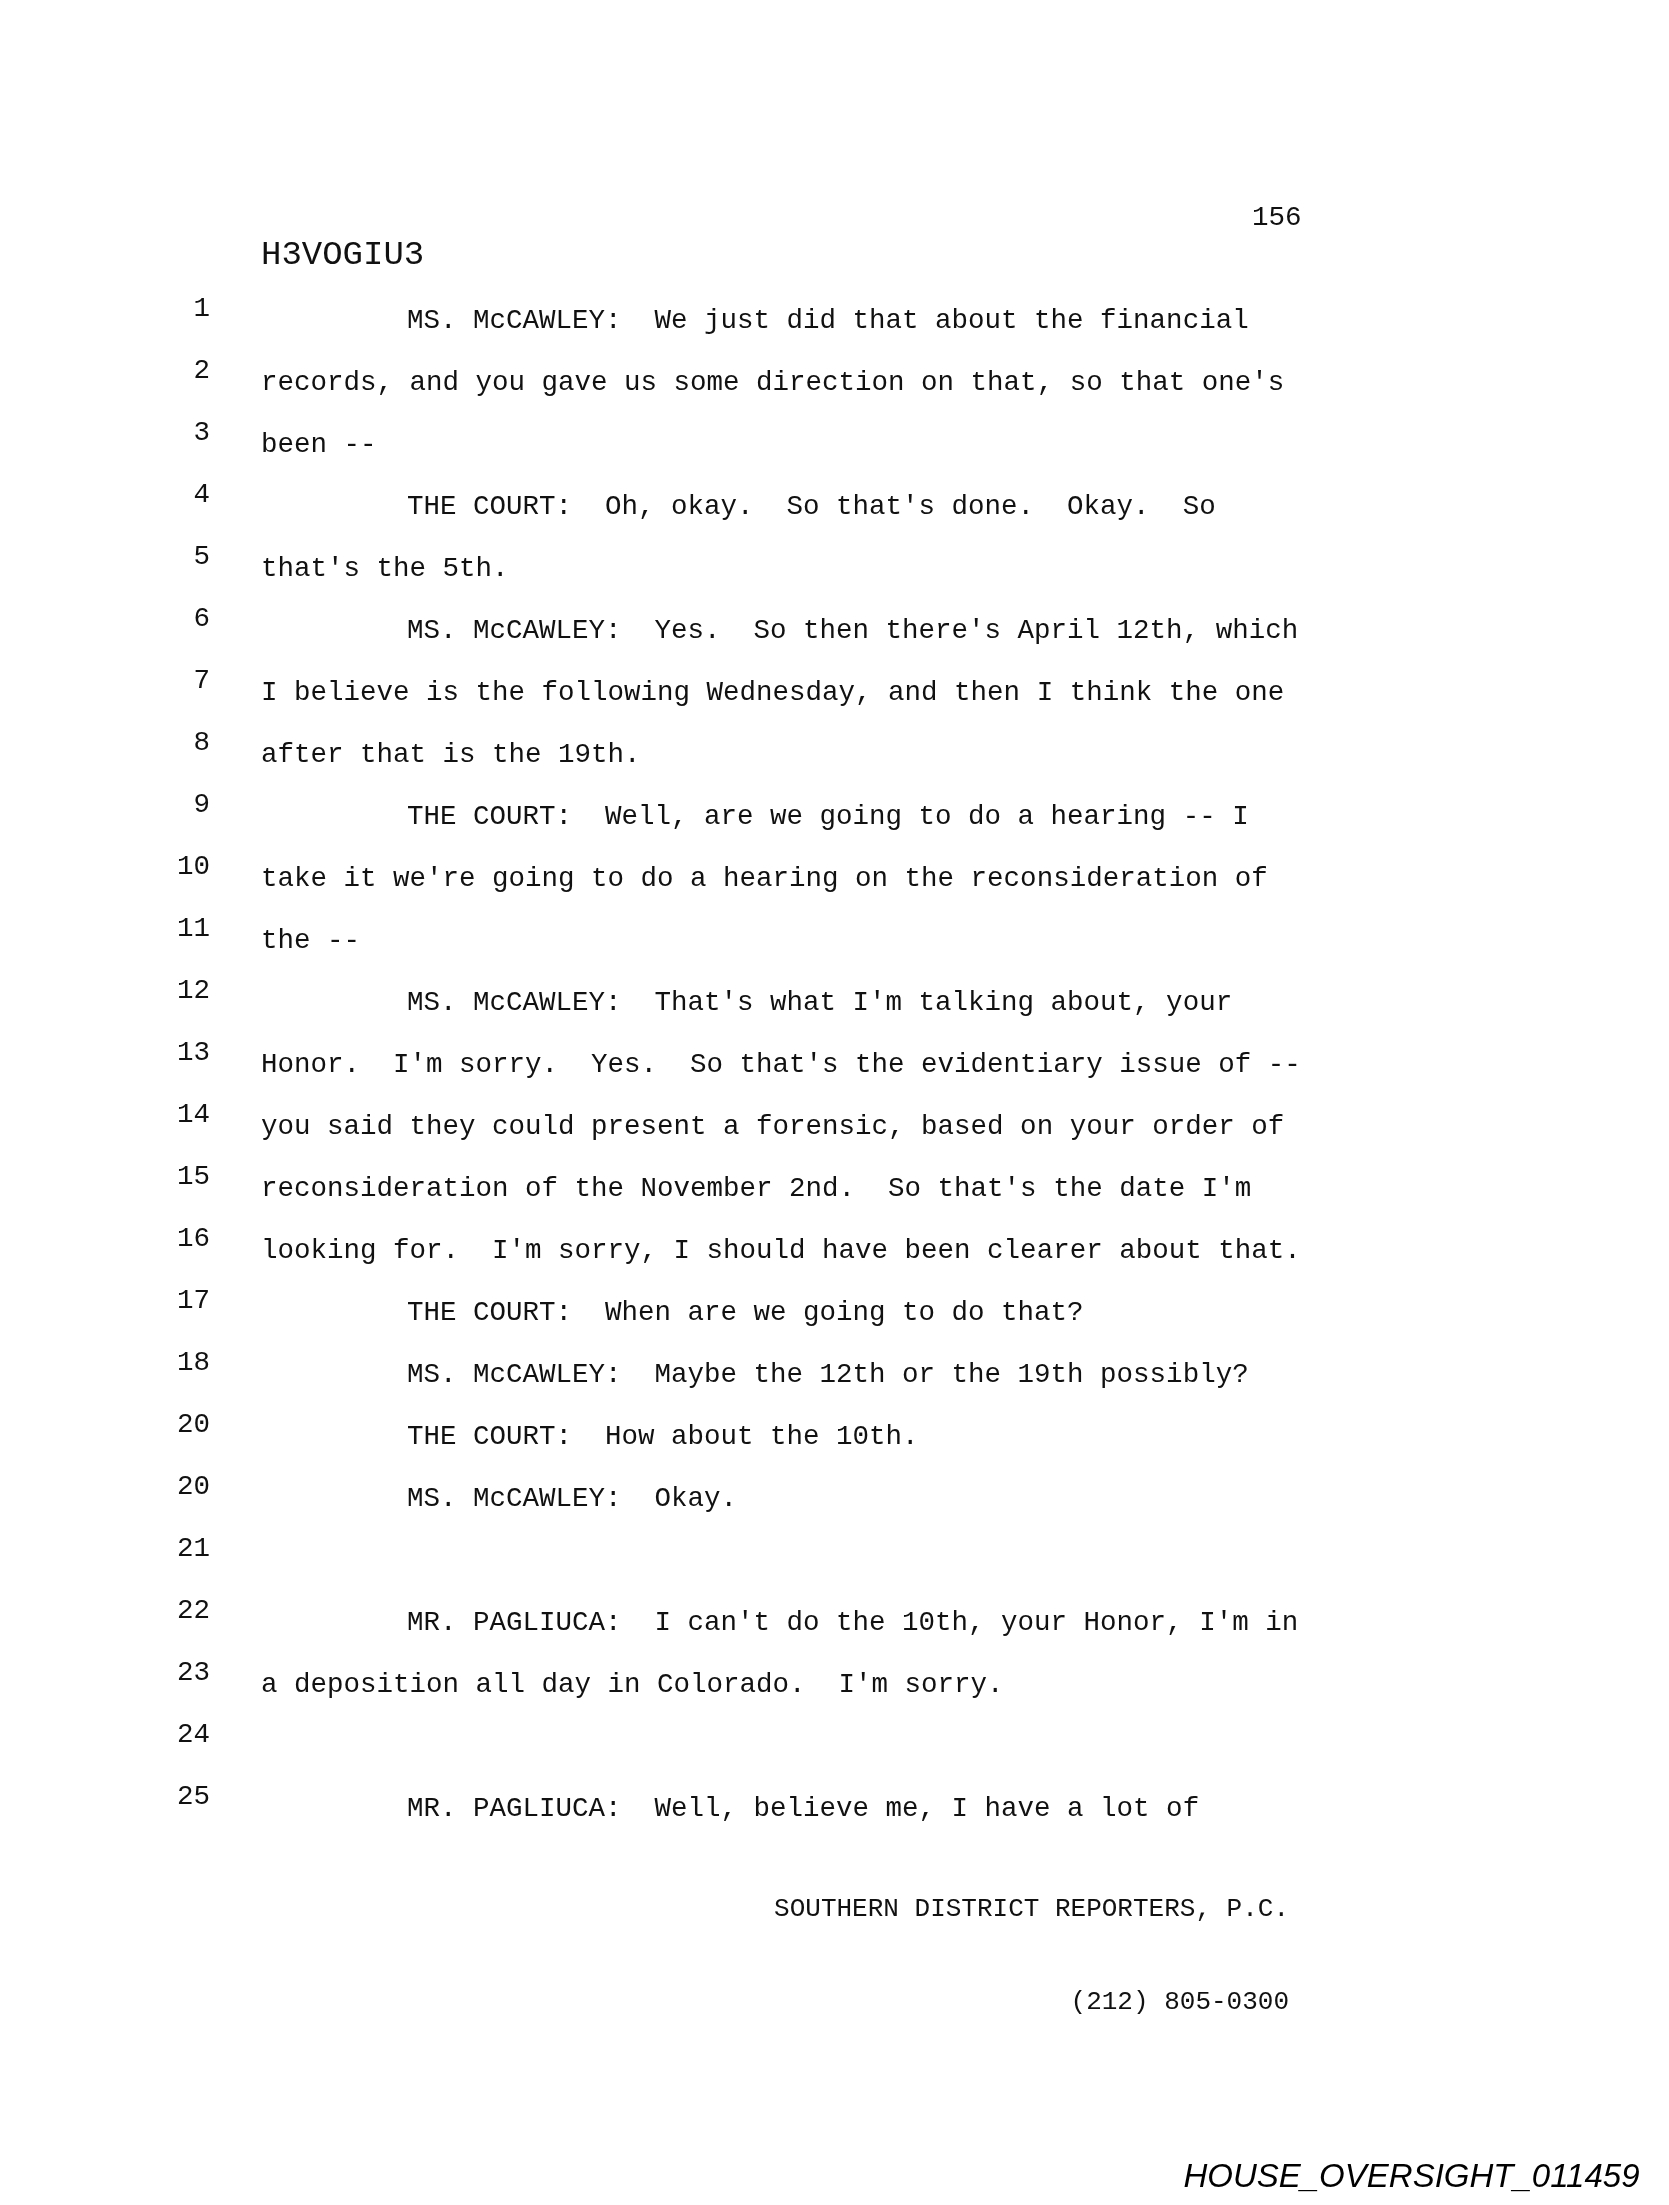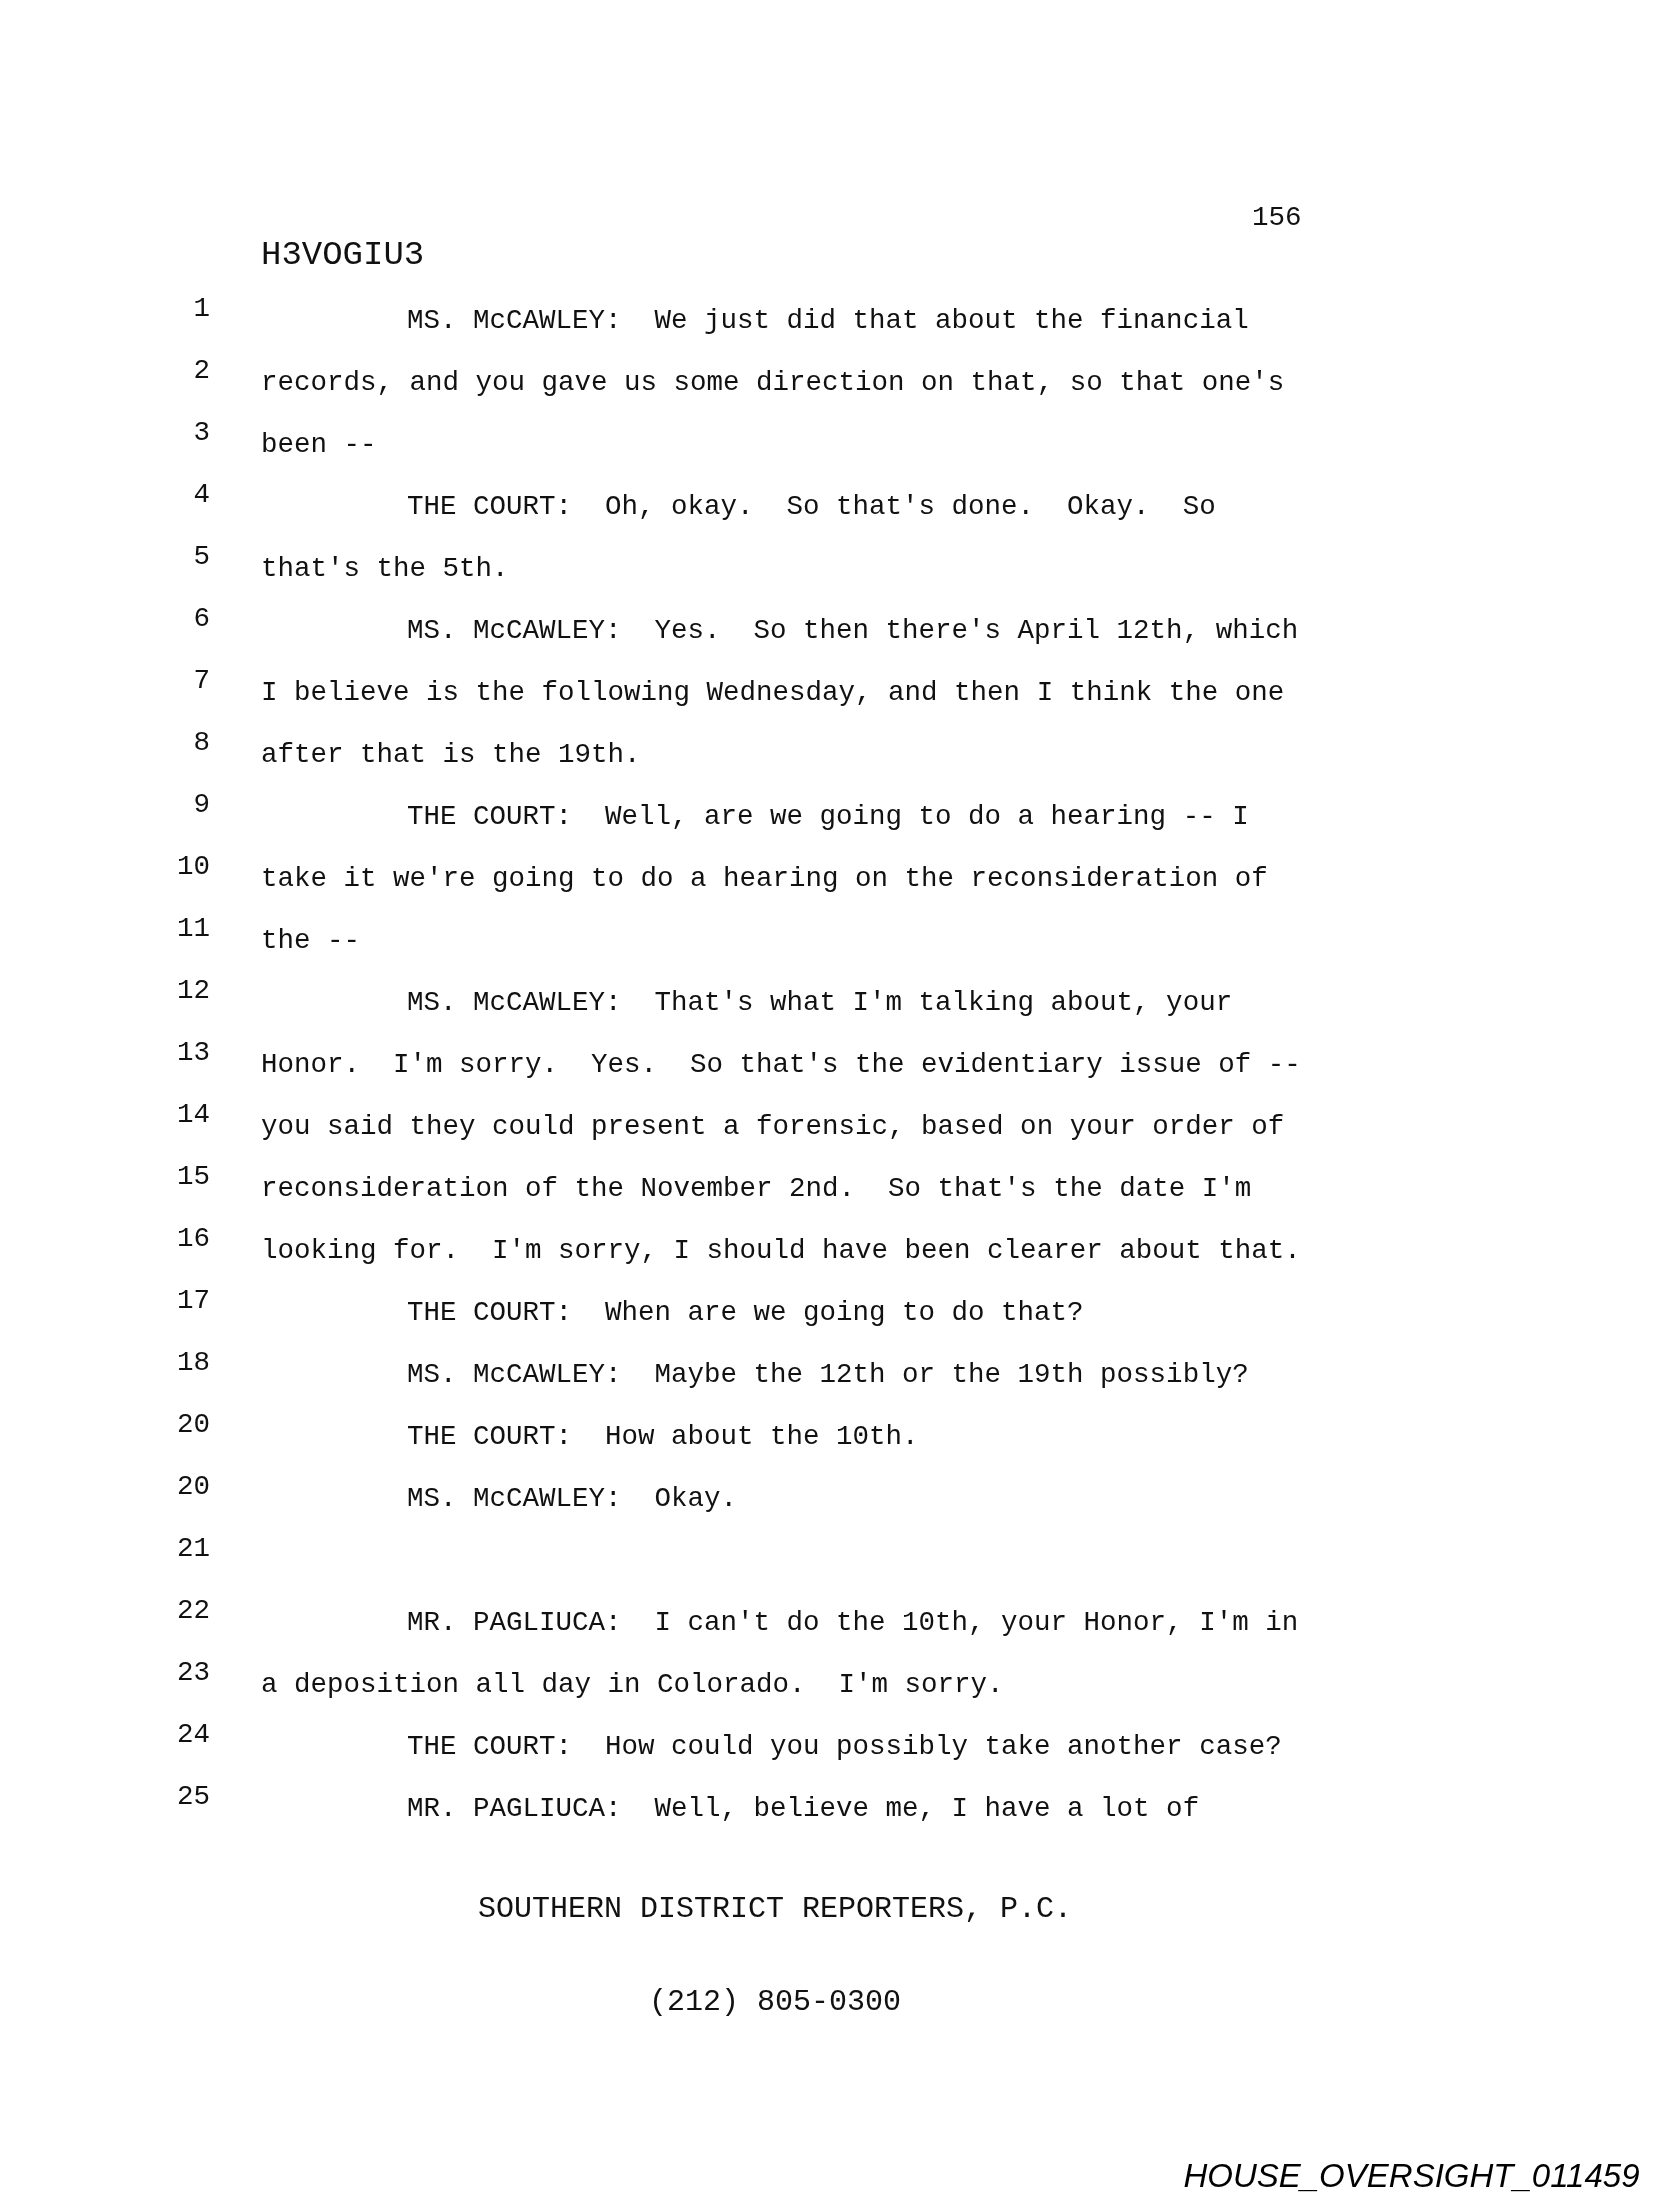--- a/index.html
+++ b/index.html
@@ -56,22 +56,22 @@
     top: 12px;
   }
   .t-text.indented {
     left: 407px;
   }
   .footer {
     position: absolute;
     left: 261px;
     top: 1832px;
     width: 1028px;
-    text-align: center;
-    font-size: 30px;
+    text-align: right;
+    font-size: 26px;
     line-height: 31px;
     white-space: pre;
   }
   .bates {
     position: absolute;
     right: 29.5px;
     top: 2157px;
     font-family: "Liberation Sans", sans-serif;
     font-size: 33px;
     color: #000000;
@@ -105,21 +105,21 @@
       <div class="t-line"><span class="t-num">14</span><span class="t-text">you said they could present a forensic, based on your order of</span></div>
       <div class="t-line"><span class="t-num">15</span><span class="t-text">reconsideration of the November 2nd.  So that's the date I'm</span></div>
       <div class="t-line"><span class="t-num">16</span><span class="t-text">looking for.  I'm sorry, I should have been clearer about that.</span></div>
       <div class="t-line"><span class="t-num">17</span><span class="t-text indented">THE COURT:  When are we going to do that?</span></div>
       <div class="t-line"><span class="t-num">18</span><span class="t-text indented">MS. McCAWLEY:  Maybe the 12th or the 19th possibly?</span></div>
       <div class="t-line"><span class="t-num">20</span><span class="t-text indented">THE COURT:  How about the 10th.</span></div>
       <div class="t-line"><span class="t-num">20</span><span class="t-text indented">MS. McCAWLEY:  Okay.</span></div>
       <div class="t-line"><span class="t-num">21</span></div>
       <div class="t-line"><span class="t-num">22</span><span class="t-text indented">MR. PAGLIUCA:  I can't do the 10th, your Honor, I'm in</span></div>
       <div class="t-line"><span class="t-num">23</span><span class="t-text">a deposition all day in Colorado.  I'm sorry.</span></div>
-      <div class="t-line"><span class="t-num">24</span><span class="t-text indented">THE COURT:  How could you possibly take another case?</span></div>
+      <div class="t-line"><span class="t-num">24</span></div>
       <div class="t-line"><span class="t-num">25</span><span class="t-text indented">MR. PAGLIUCA:  Well, believe me, I have a lot of</span></div>
     </div>
 
   <div class="footer">
     <div>SOUTHERN DISTRICT REPORTERS, P.C.</div>
     <div>(212) 805-0300</div>
   </div>
 
   <div class="bates">HOUSE_OVERSIGHT_011459</div>
 

